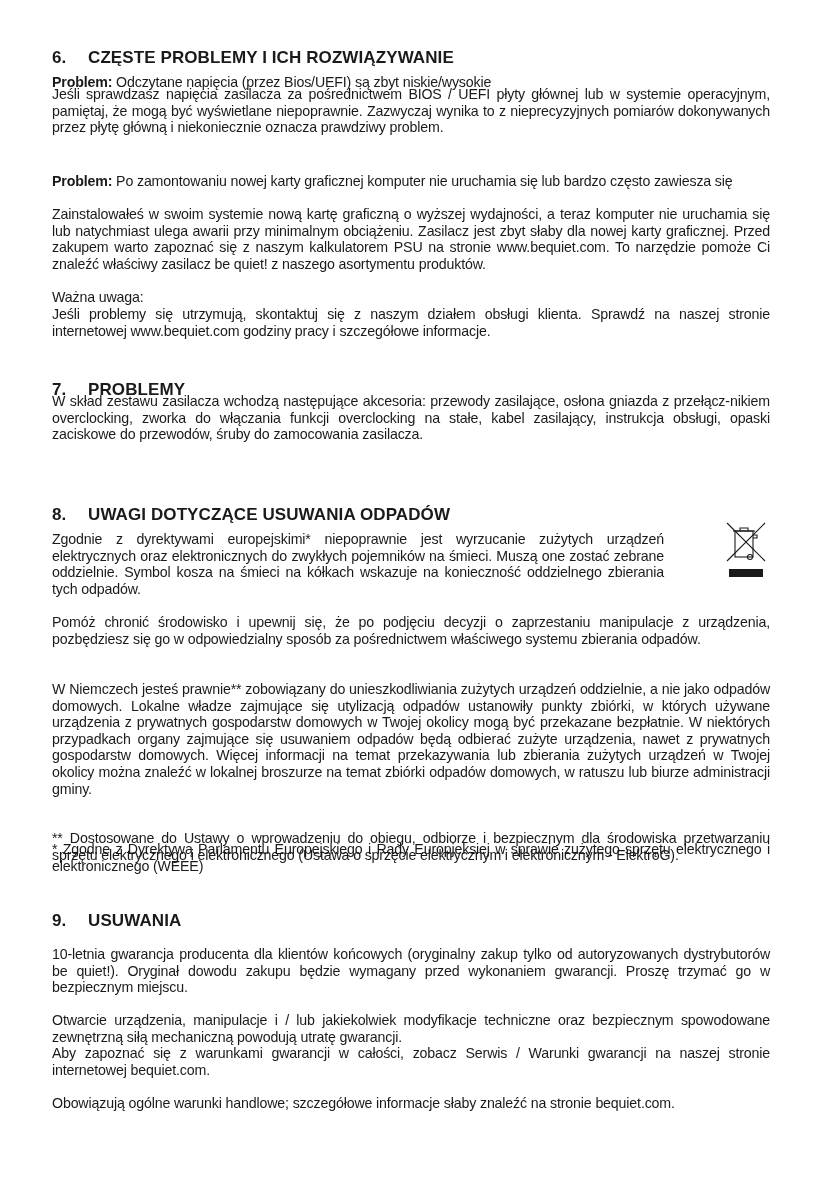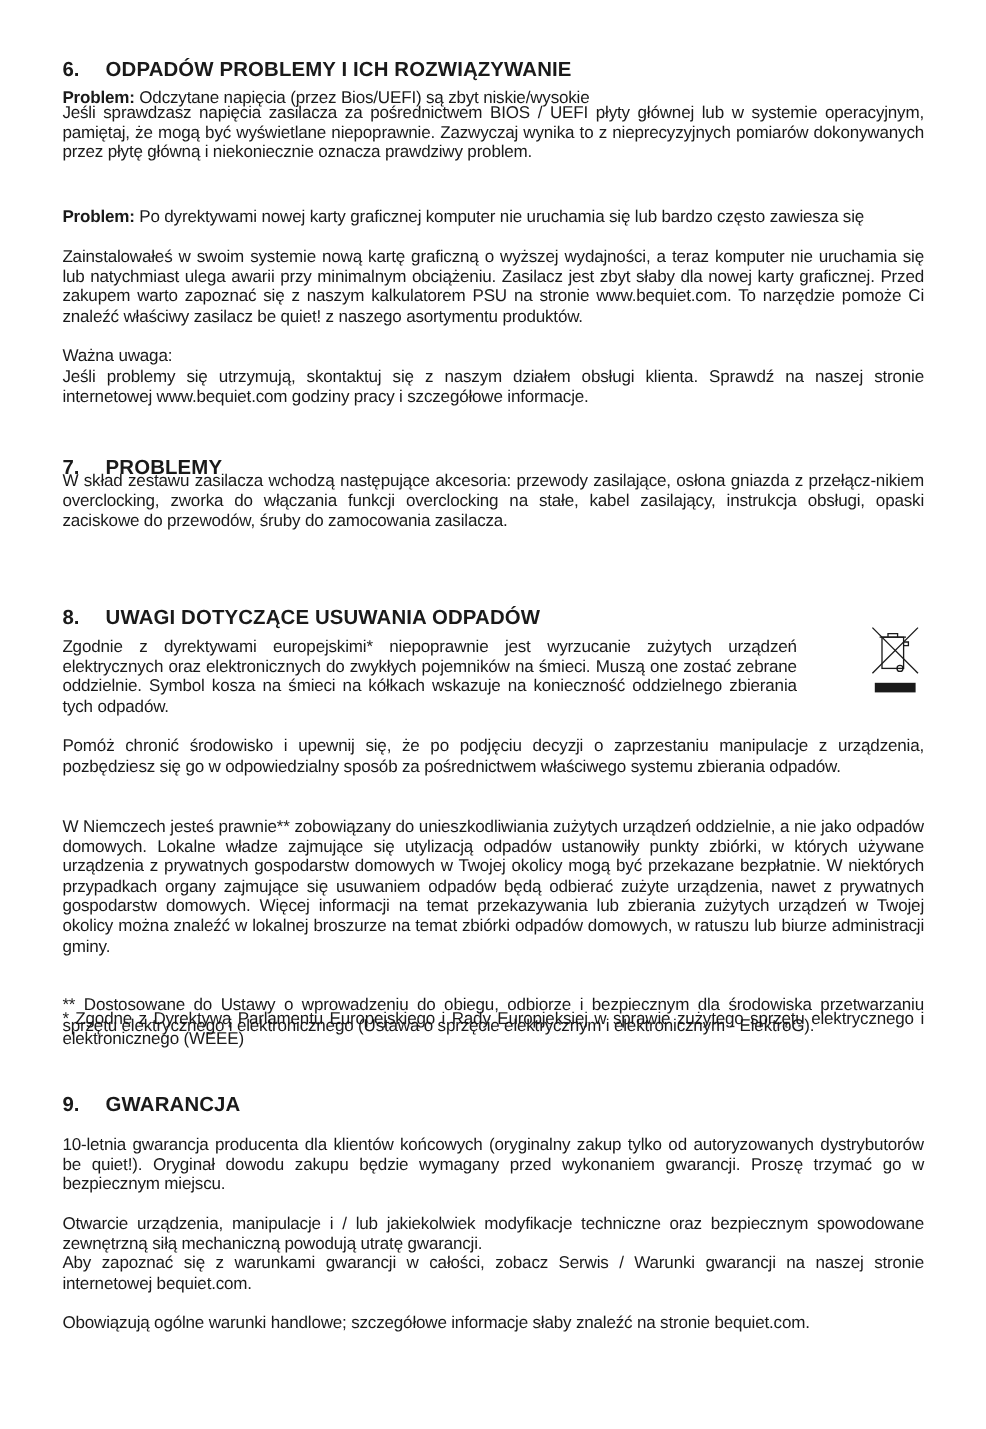--- a/index.html
+++ b/index.html
@@ -23,26 +23,26 @@
   .weee {
     position: absolute; left: 674px; top: 522px; width: 40px; height: 60px;
   }
 </style>
 </head>
 <body>
 
 <div class="page">
 
   <h2 style="top:48px">
-    <span class="num">6.</span><span>ODPADÓW PROBLEMY I ICH ROZWIĄZYWANIE</span>
+    <span class="num">6.</span><span>CZĘSTE PROBLEMY I ICH ROZWIĄZYWANIE</span>
   </h2>
   <p style="top:74px" class="last-left"><b>Problem:</b><span> Odczytane napięcia (przez Bios/UEFI) są zbyt niskie/wysokie</span></p>
   <p style="top:86px" class="last-left">Jeśli sprawdzasz napięcia zasilacza za pośrednictwem BIOS / UEFI płyty głównej lub w systemie operacyjnym, pamiętaj, że mogą być wyświetlane niepoprawnie. Zazwyczaj wynika to z nieprecyzyjnych pomiarów dokonywanych przez płytę główną i niekoniecznie oznacza prawdziwy problem.</p>
 
-  <p style="top:173px" class="last-left"><b>Problem:</b><span> Po dyrektywami nowej karty graficznej komputer nie uruchamia się lub bardzo często zawiesza się</span></p>
+  <p style="top:173px" class="last-left"><b>Problem:</b><span> Po zamontowaniu nowej karty graficznej komputer nie uruchamia się lub bardzo często zawiesza się</span></p>
   <p style="top:206px" class="last-left">Zainstalowałeś w swoim systemie nową kartę graficzną o wyższej wydajności, a teraz komputer nie uruchamia się lub natychmiast ulega awarii przy minimalnym obciążeniu. Zasilacz jest zbyt słaby dla nowej karty graficznej. Przed zakupem warto zapoznać się z naszym kalkulatorem PSU na stronie www.bequiet.com. To narzędzie pomoże Ci znaleźć właściwy zasilacz be quiet! z naszego asortymentu produktów.</p>
   <p style="top:289px" class="last-left">Ważna uwaga:</p>
   <p style="top:306px" class="last-left">Jeśli problemy się utrzymują, skontaktuj się z naszym działem obsługi klienta. Sprawdź na naszej stronie internetowej www.bequiet.com godziny pracy i szczegółowe informacje.</p>
 
   <h2 style="top:380px">
     <span class="num">7.</span><span>PROBLEMY</span>
   </h2>
   <p style="top:393px" class="last-left">W skład zestawu zasilacza wchodzą następujące akcesoria: przewody zasilające, osłona gniazda z przełącz-nikiem overclocking, zworka do włączania funkcji overclocking na stałe, kabel zasilający, instrukcja obsługi, opaski zaciskowe do przewodów, śruby do zamocowania zasilacza.</p>
 
   <h2 style="top:505px">
@@ -64,20 +64,20 @@
       <rect x="3" y="47" width="34" height="8" fill="#1a1a1a"></rect>
     </svg>
   </div>
 
   <p style="top:614px" class="last-left">Pomóż chronić środowisko i upewnij się, że po podjęciu decyzji o zaprzestaniu manipulacje z urządzenia, pozbędziesz się go w odpowiedzialny sposób za pośrednictwem właściwego systemu zbierania odpadów.</p>
   <p style="top:681px" class="last-left">W Niemczech jesteś prawnie** zobowiązany do unieszkodliwiania zużytych urządzeń oddzielnie, a nie jako odpadów domowych. Lokalne władze zajmujące się utylizacją odpadów ustanowiły punkty zbiórki, w których używane urządzenia z prywatnych gospodarstw domowych w Twojej okolicy mogą być przekazane bezpłatnie. W niektórych przypadkach organy zajmujące się usuwaniem odpadów będą odbierać zużyte urządzenia, nawet z prywatnych gospodarstw domowych. Więcej informacji na temat przekazywania lub zbierania zużytych urządzeń w Twojej okolicy można znaleźć w lokalnej broszurze na temat zbiórki odpadów domowych, w ratuszu lub biurze administracji gminy.</p>
   <p style="top:841px" class="last-left">* Zgodne z Dyrektywą Parlamentu Europejskiego i Rady Europjeksiej w sprawie zużytego sprzętu elektrycznego i elektronicznego (WEEE)</p>
   <p style="top:830px" class="last-left">** Dostosowane do Ustawy o wprowadzeniu do obiegu, odbiorze i bezpiecznym dla środowiska przetwarzaniu sprzętu elektrycznego i elektronicznego (Ustawa o sprzęcie elektrycznym i elektronicznym - ElektroG).</p>
 
   <h2 style="top:911px">
-    <span class="num">9.</span><span>GWARANCJA</span>
+    <span class="num">9.</span><span>USUWANIA</span>
   </h2>
   <p style="top:946px" class="last-left">10-letnia gwarancja producenta dla klientów końcowych (oryginalny zakup tylko od autoryzowanych dystrybutorów be quiet!). Oryginał dowodu zakupu będzie wymagany przed wykonaniem gwarancji. Proszę trzymać go w bezpiecznym miejscu.</p>
   <p style="top:1012px" class="last-left">Otwarcie urządzenia, manipulacje i / lub jakiekolwiek modyfikacje techniczne oraz bezpiecznym spowodowane zewnętrzną siłą mechaniczną powodują utratę gwarancji.</p>
   <p style="top:1045px" class="last-left">Aby zapoznać się z warunkami gwarancji w całości, zobacz Serwis / Warunki gwarancji na naszej stronie internetowej bequiet.com.</p>
   <p style="top:1095px" class="last-left">Obowiązują ogólne warunki handlowe; szczegółowe informacje słaby znaleźć na stronie bequiet.com.</p>
 
 </div>
 
 </body></html>

